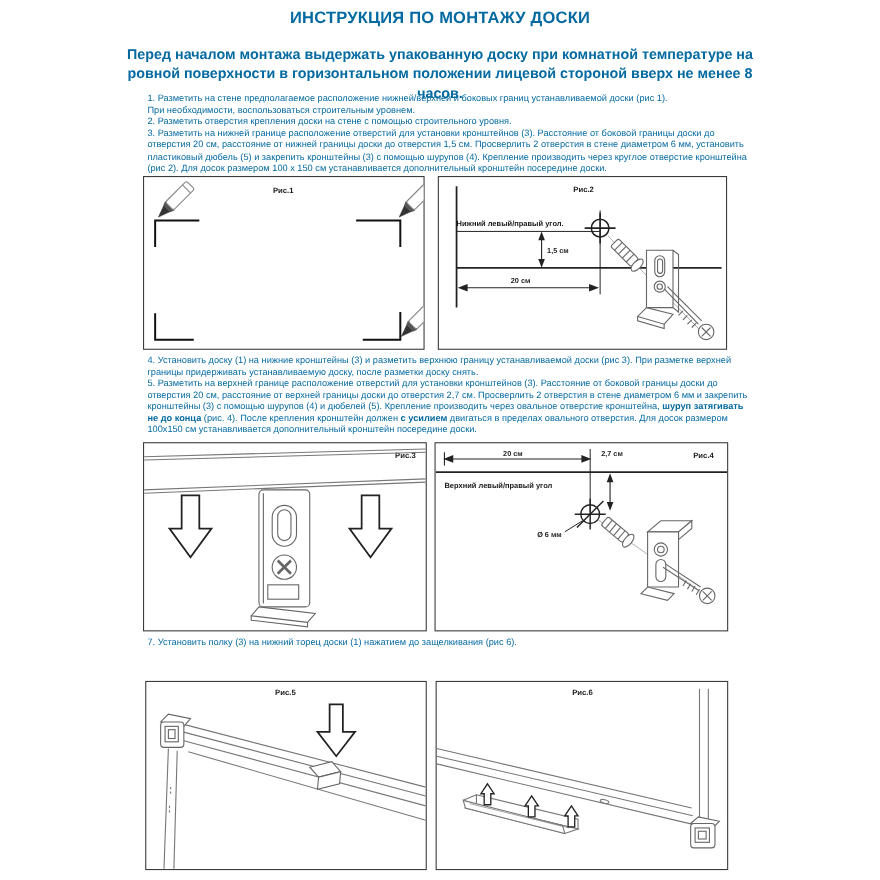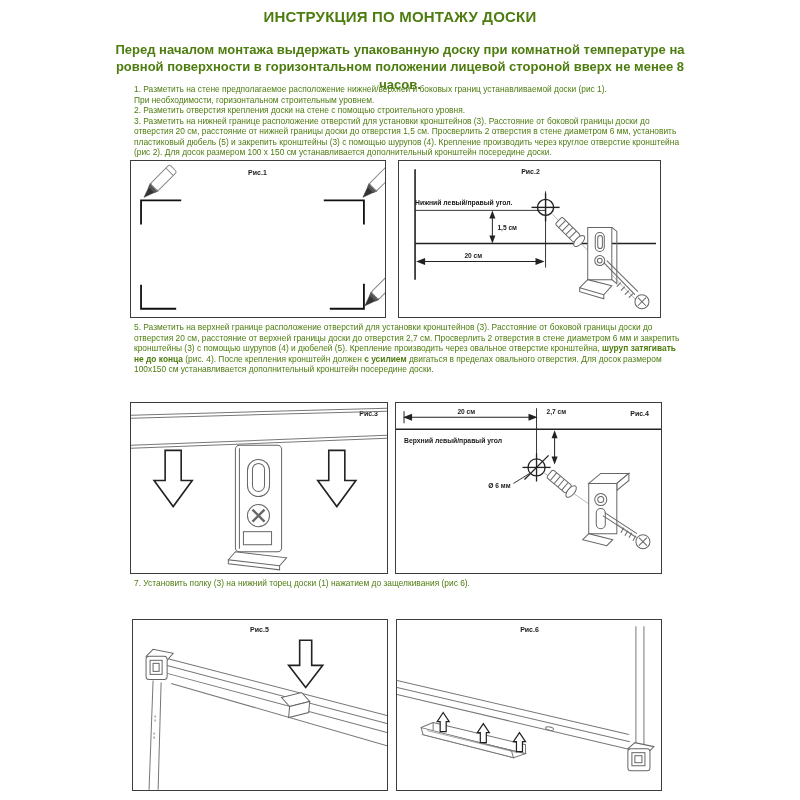--- a/index.html
+++ b/index.html
@@ -1,17 +1,17 @@
 <!DOCTYPE html>
 <html lang="ru"><head>
 <meta charset="utf-8">
 <style>
   html,body{margin:0;padding:0;background:#fff;}
   .page{position:relative;width:800px;height:800px;background:#ffffff;overflow:hidden;
-        font-family:"Liberation Sans",sans-serif;color:#4d7c0f;}
+        font-family:"Liberation Sans",sans-serif;color:#0369a1;}
   .title{position:absolute;top:8px;left:0;width:100%;text-align:center;
          font-size:15px;font-weight:bold;letter-spacing:.2px;}
   .intro{position:absolute;top:41px;left:115px;width:570px;text-align:center;
          font-size:13px;font-weight:bold;line-height:1.33;}
   .steps{position:absolute;left:134px;width:548px;font-size:8.4px;line-height:1.26;}
   .steps p{margin:0;}
   #steps-1{top:84px;}
   #steps-2{top:322px;}
   #steps-3{top:578px;}
   .figbox{position:absolute;border:1.5px solid #3c3c3c;background:#fff;box-sizing:border-box;}
@@ -35,21 +35,21 @@
 <body>
 
 <div class="page">
 
   <div class="title">ИНСТРУКЦИЯ ПО МОНТАЖУ ДОСКИ</div>
 
   <div class="intro">Перед началом монтажа выдержать упакованную доску при комнатной температуре на ровной поверхности в горизонтальном положении лицевой стороной вверх не менее 8 часов.</div>
 
   <div class="steps" id="steps-1">
     <p>1. Разметить на стене предполагаемое расположение нижней/верхней и боковых границ устанавливаемой доски (рис 1).</p>
-    <p>При необходимости, горизонтальном строительным уровнем.</p>
+    <p>При необходимости, воспользоваться строительным уровнем.</p>
     <p>2. Разметить отверстия крепления доски на стене с помощью строительного уровня.</p>
     <p>3. Разметить на нижней границе расположение отверстий для установки кронштейнов (3). Расстояние от боковой границы доски до отверстия 20 см, расстояние от нижней границы доски до отверстия 1,5 см. Просверлить 2 отверстия в стене диаметром 6 мм, установить пластиковый дюбель (5) и закрепить кронштейны (3) с помощью шурупов (4). Крепление производить через круглое отверстие кронштейна (рис 2). Для досок размером 100 х 150 см устанавливается дополнительный кронштейн посередине доски.</p>
   </div>
 
   <div class="figbox" id="fig1">
     <svg viewBox="0 0 253 155">
       <defs>
         <g id="pen">
           <polygon points="0,0 11,-4 11,4" fill="#333" stroke="#333" stroke-width="0.5"></polygon>
           <polygon points="11,-4 11,4 14,5.2 14,-5.2" fill="#555" stroke="#555"></polygon>
@@ -126,20 +126,21 @@
             <line x1="233" y1="132" x2="229" y2="136"></line>
         </g>
         <circle class="drawf" cx="242" cy="140" r="7"></circle>
         <line class="draw" x1="238" y1="136" x2="246" y2="144"></line>
         <line class="draw" x1="246" y1="136" x2="238" y2="144"></line>
       </g>
     </svg>
   </div>
 
   <div class="steps" id="steps-2">
+    <p>4. Установить доску (1) на нижние кронштейны (3) и разметить верхнюю границу устанавливаемой доски (рис 3). При разметке верхней границы придерживать устанавливаемую доску, после разметки доску снять.</p>
     <p><span>5. Разметить на верхней границе расположение отверстий для установки кронштейнов (3). Расстояние от боковой границы доски до отверстия 20 см, расстояние от верхней границы доски до отверстия 2,7 см. Просверлить 2 отверстия в стене диаметром 6 мм и закрепить кронштейны (3) с помощью шурупов (4) и дюбелей (5). Крепление производить через овальное отверстие кронштейна, </span><b>шуруп затягивать не до конца</b><span> (рис. 4). После крепления кронштейн должен </span><b>с усилием</b><span> двигаться в пределах овального отверстия. Для досок размером 100х150 см устанавливается дополнительный кронштейн посередине доски.</span></p>
   </div>
 
   <div class="figbox" id="fig3">
     <svg viewBox="0 0 255 169">
       <defs>
         <path id="arrowDown" d="M-8,0 H8 V30 H19 L0,56 L-19,30 H-8 Z"></path>
       </defs>
       <text class="figcap" x="246" y="13" text-anchor="end">Рис.3</text>
       <g stroke="#777" stroke-width="1" fill="none">

